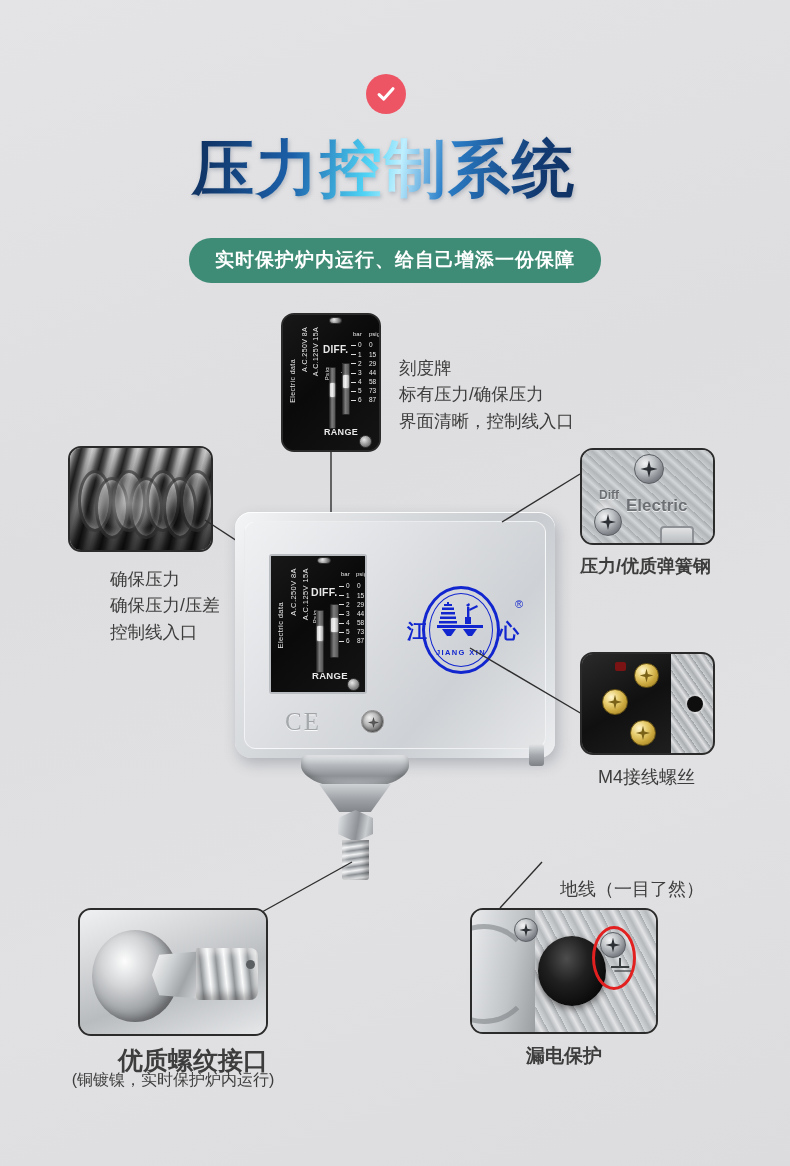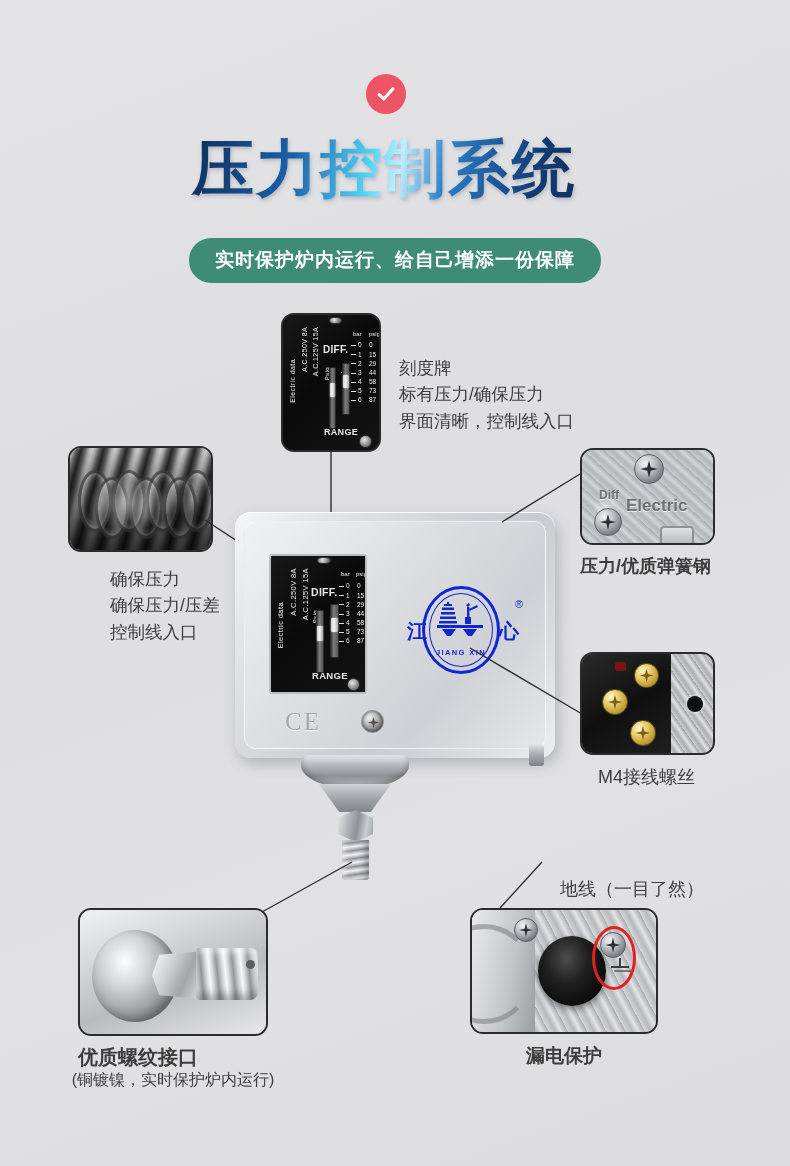--- a/index.html
+++ b/index.html
@@ -570,21 +570,21 @@
     <div class="tp-hex"></div>
     <div class="tp-thread"></div>
     <div class="tp-port"></div>
   </div>
 </div>
 
 <svg class="leader" style="left:262px;top:862px;width:92px;height:52px;">
   <line x1="90" y1="0" x2="0" y2="50"></line>
 </svg>
 
-<div class="callout-text" style="left:78px;top:1042px;width:190px;text-align:left;font-size:20px;font-weight:bold;">优质螺纹接口</div>
+<div class="callout-text" style="left:78px;top:1042px;width:190px;text-align:right;font-size:25px;font-weight:bold;">优质螺纹接口</div>
 <div class="callout-text" style="left:48px;top:1068px;width:250px;text-align:center;font-size:16px;">(铜镀镍，实时保护炉内运行)</div>
 
 <div class="callout-text" style="left:560px;top:876px;font-size:18px;">地线（一目了然）</div>
 
 <div class="photo-box entry-photo">
   <div class="entry-img">
     <div class="entry-side">
       <div class="entry-arc"></div>
     </div>
     <div class="ph-screw" style="left:42px;top:8px;width:24px;height:24px;"></div>

